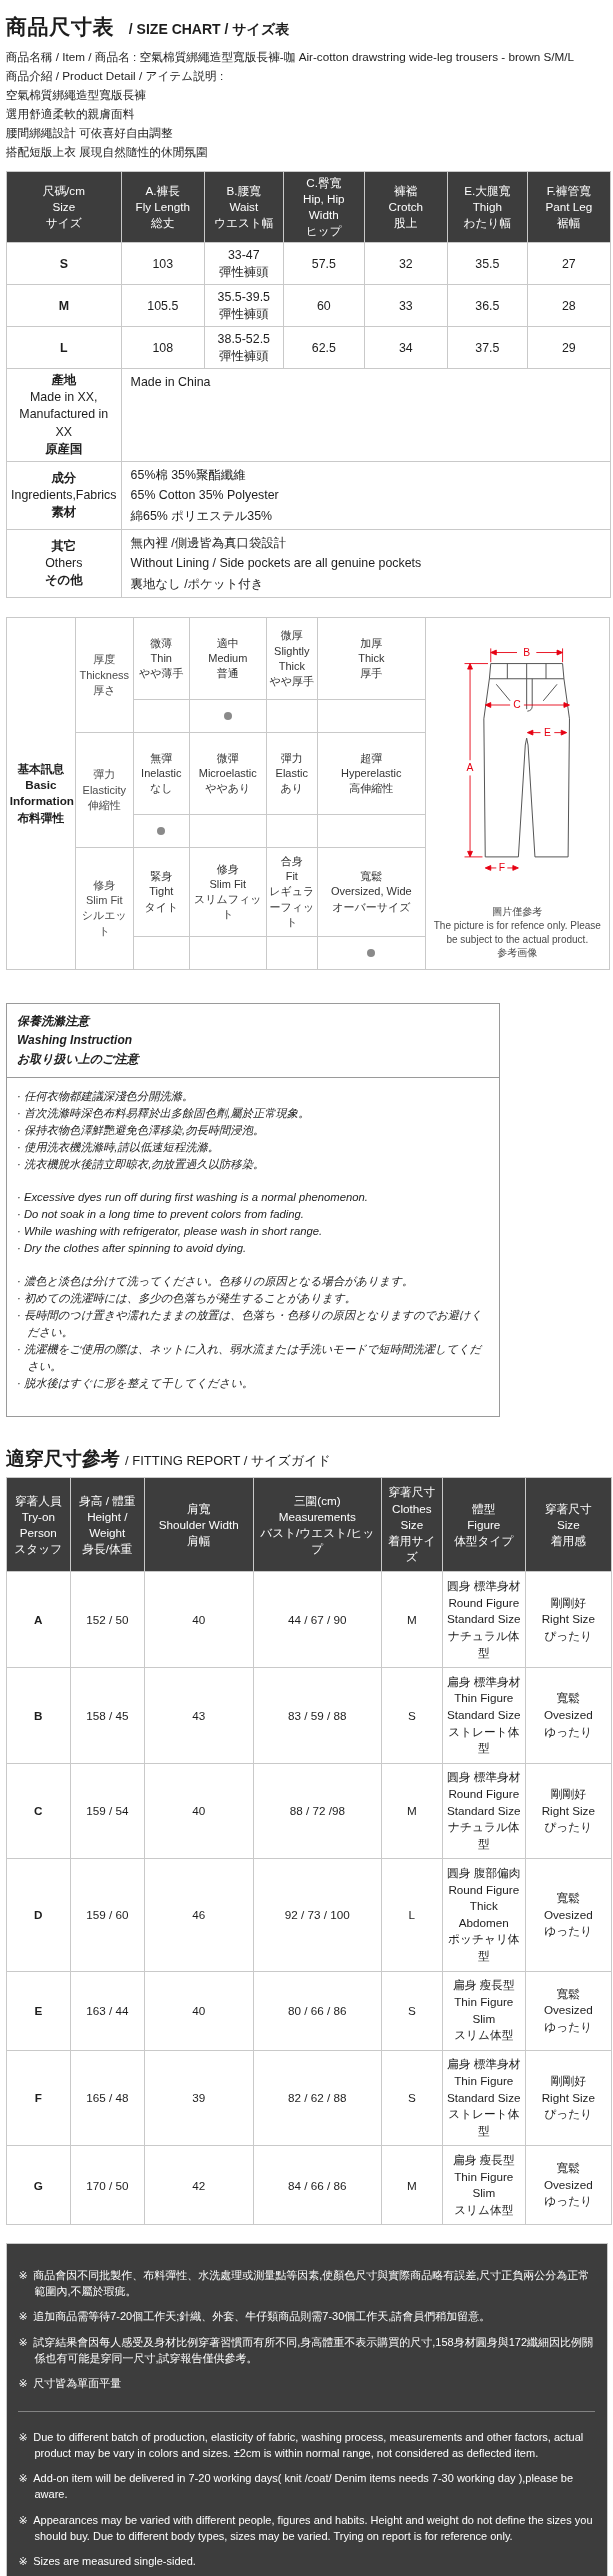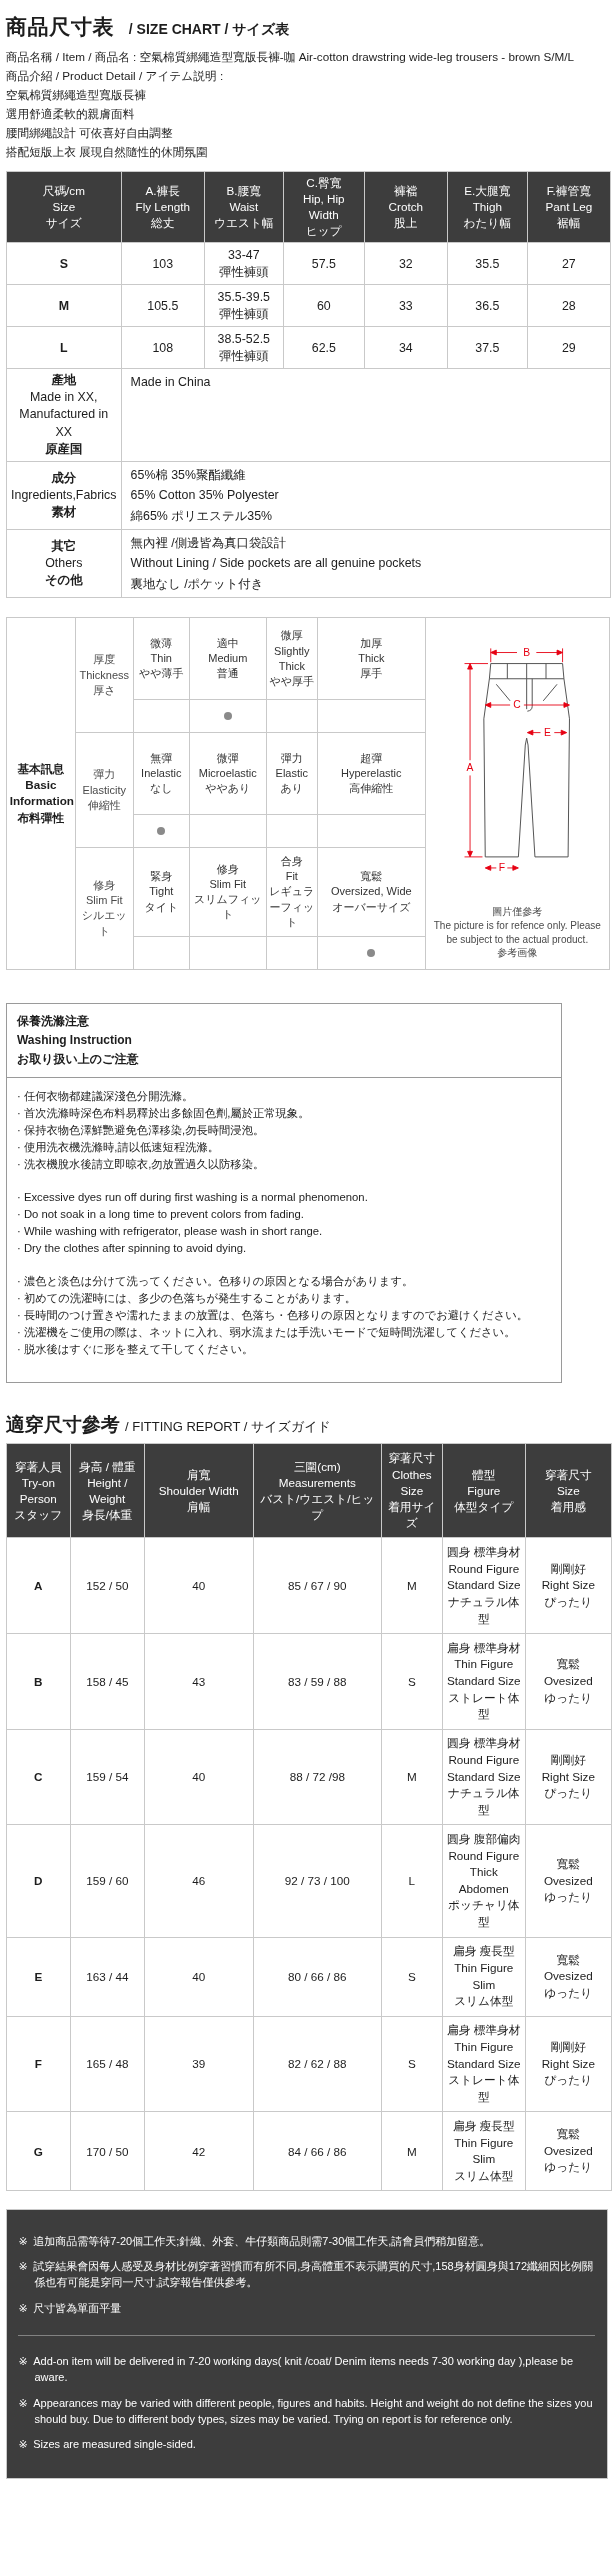--- a/index.html
+++ b/index.html
@@ -45,21 +45,21 @@
   .bi-attr { color: #4a4a4a; }
   .bi-opt { padding: 5.8px 1.5px; }
   .bi-opt-row td { height: 82px; }
   .bi-dot-row td { height: 33px; }
   .dot { display: none; width: 8px; height: 8px; border-radius: 50%; background: #8a8a8a; }
   td.on .dot { display: inline-block; }
   .bi-diagram { vertical-align: middle; padding: 7.3px 4.4px; }
   .diagram-caption { font-size: 10px; color: #4a4a4a; line-height: 1.55; margin-top: 4.4px; }
 
   
-  .wash-box { margin: 33px 0 0 0; border: 0.7px solid #9a9a9a; width: 556px; margin-left: 0; }
+  .wash-box { margin: 33px 0 0 0; border: 0.7px solid #9a9a9a; width: 494px; margin-left: 0; font-style: italic; }
   .wash-title { padding: 8.8px 10.2px; border-bottom: 0.7px solid #9a9a9a; }
   .wash-title .l { font-weight: bold; font-size: 12px; line-height: 1.55; }
   .wash-body { padding: 10.2px 10.2px 7.3px 10.2px; font-size: 11.3px; }
   .wash-group { margin-bottom: 16px; }
   .wash-item { line-height: 17px; padding-left: 10.2px; }
   .wash-item::before { content: "· "; margin-left: -10.2px; }
 
   
   .fit-heading { margin: 29px 0 5.8px 0; font-size: 19px; font-weight: bold; }
   .fit-heading .suffix { font-size: 13px; font-weight: normal; text-align: right; }
@@ -459,21 +459,21 @@
             <span class="l">着用感</span>
           </th>
       </tr>
     </thead>
     <tbody>
 
         <tr>
           <td><span>A</span></td>
           <td><span>152 / 50</span></td>
           <td><span>40</span></td>
-          <td><span>85 / 67 / 90</span></td>
+          <td><span>44 / 67 / 90</span></td>
           <td><span>M</span></td>
           <td class="fit-figure">
             <span class="l">圓身 標準身材</span>
             <span class="l">Round Figure Standard Size</span>
             <span class="l">ナチュラル体型</span>
           </td>
           <td class="fit-feel">
             <span class="l">剛剛好</span>
             <span class="l">Right Size</span>
             <span class="l">ぴったり</span>
@@ -586,25 +586,27 @@
             <span class="l">Ovesized</span>
             <span class="l">ゆったり</span>
           </td>
         </tr>
 
     </tbody>
   </table>
 
   <div class="footer-box">
     <div class="note-group">
+      <div class="note"><span>商品會因不同批製作、布料彈性、水洗處理或測量點等因素,使顏色尺寸與實際商品略有誤差,尺寸正負兩公分為正常範圍內,不屬於瑕疵。</span></div>
         <div class="note"><span>追加商品需等待7-20個工作天;針織、外套、牛仔類商品則需7-30個工作天,請會員們稍加留意。</span></div>
         <div class="note"><span>試穿結果會因每人感受及身材比例穿著習慣而有所不同,身高體重不表示購買的尺寸,158身材圓身與172纖細因比例關係也有可能是穿同一尺寸,試穿報告僅供參考。</span></div>
         <div class="note"><span>尺寸皆為單面平量</span></div>
     </div>
     <div class="note-group">
+      <div class="note"><span>Due to different batch of production, elasticity of fabric, washing process, measurements and other factors, actual product may be vary in colors and sizes. ±2cm is within normal range, not considered as deflected item.</span></div>
         <div class="note"><span>Add-on item will be delivered in 7-20 working days( knit /coat/ Denim items needs 7-30 working day ),please be aware.</span></div>
         <div class="note"><span>Appearances may be varied with different people, figures and habits. Height and weight do not define the sizes you should buy. Due to different body types, sizes may be varied. Trying on report is for reference only.</span></div>
         <div class="note"><span>Sizes are measured single-sided.</span></div>
     </div>
 
   </div>
 
 </div>
 
 

